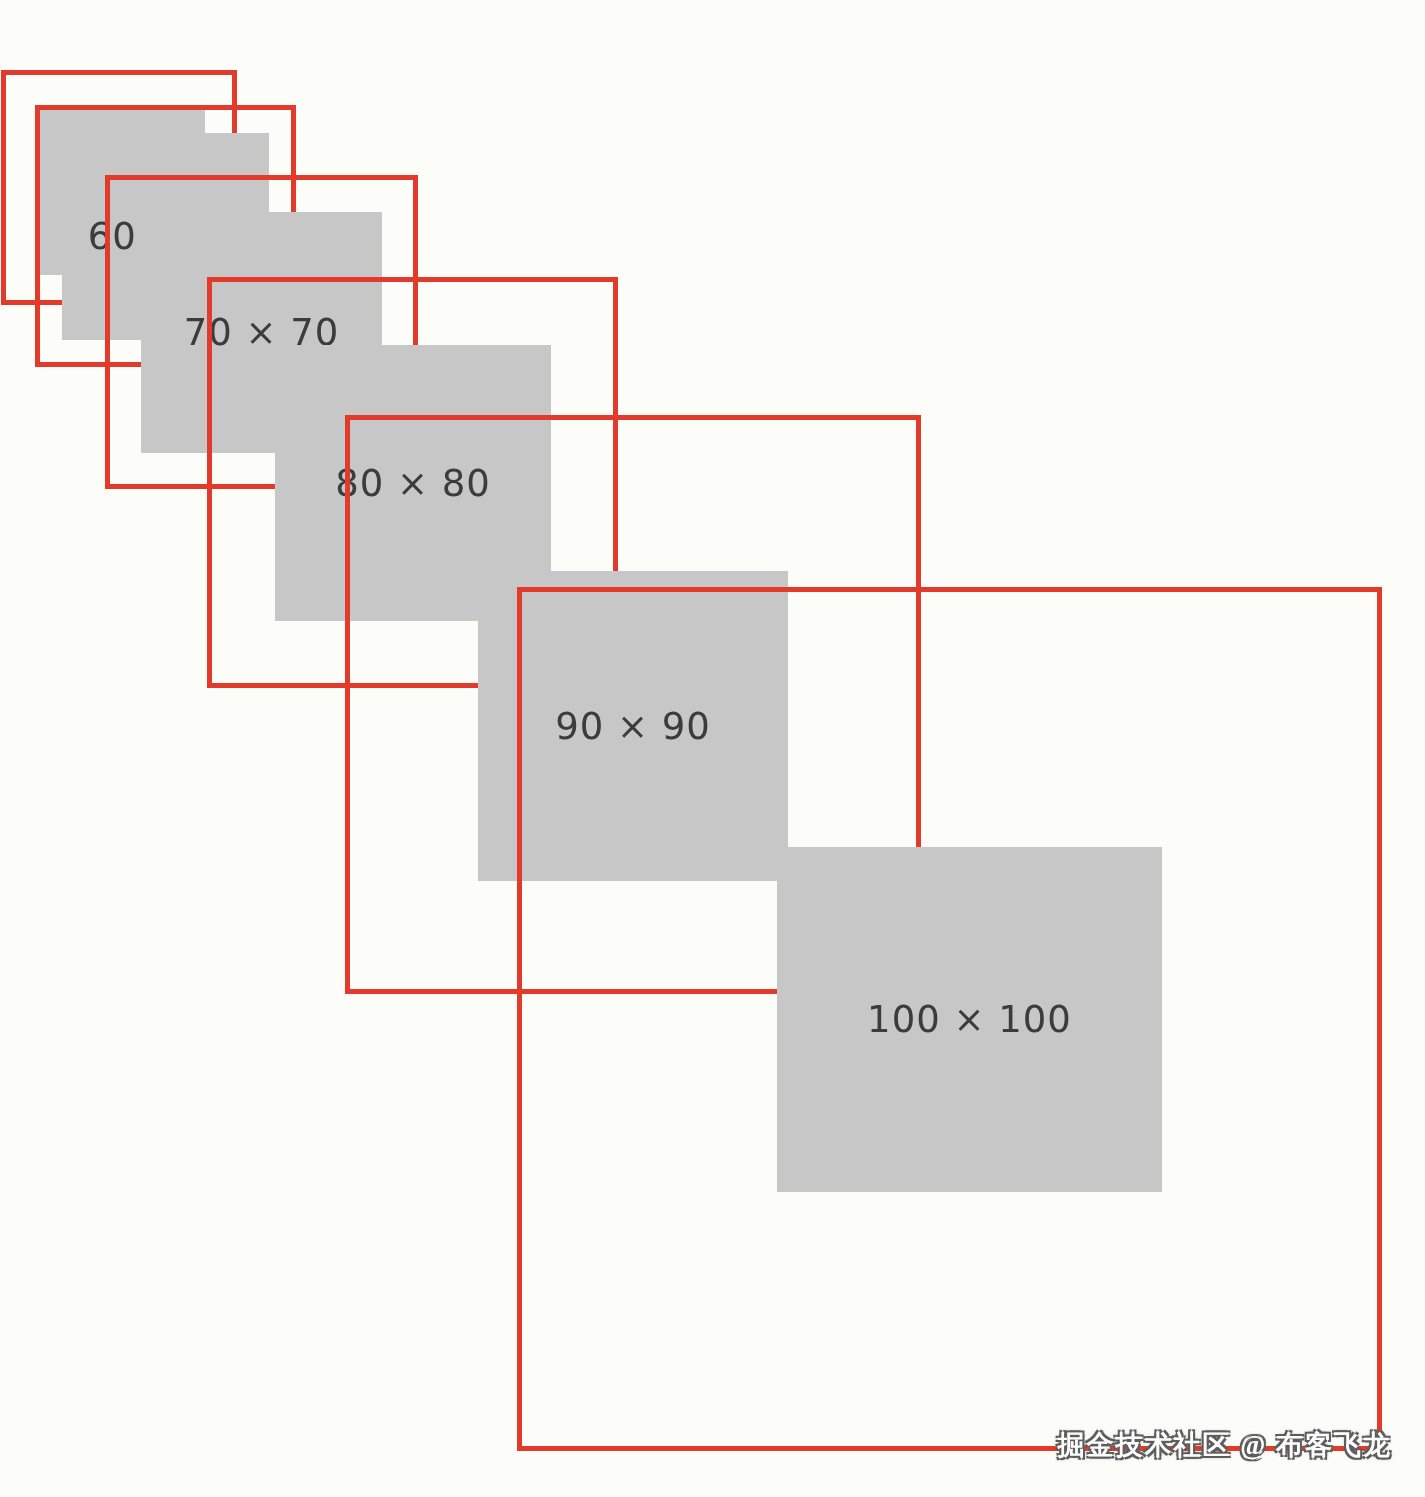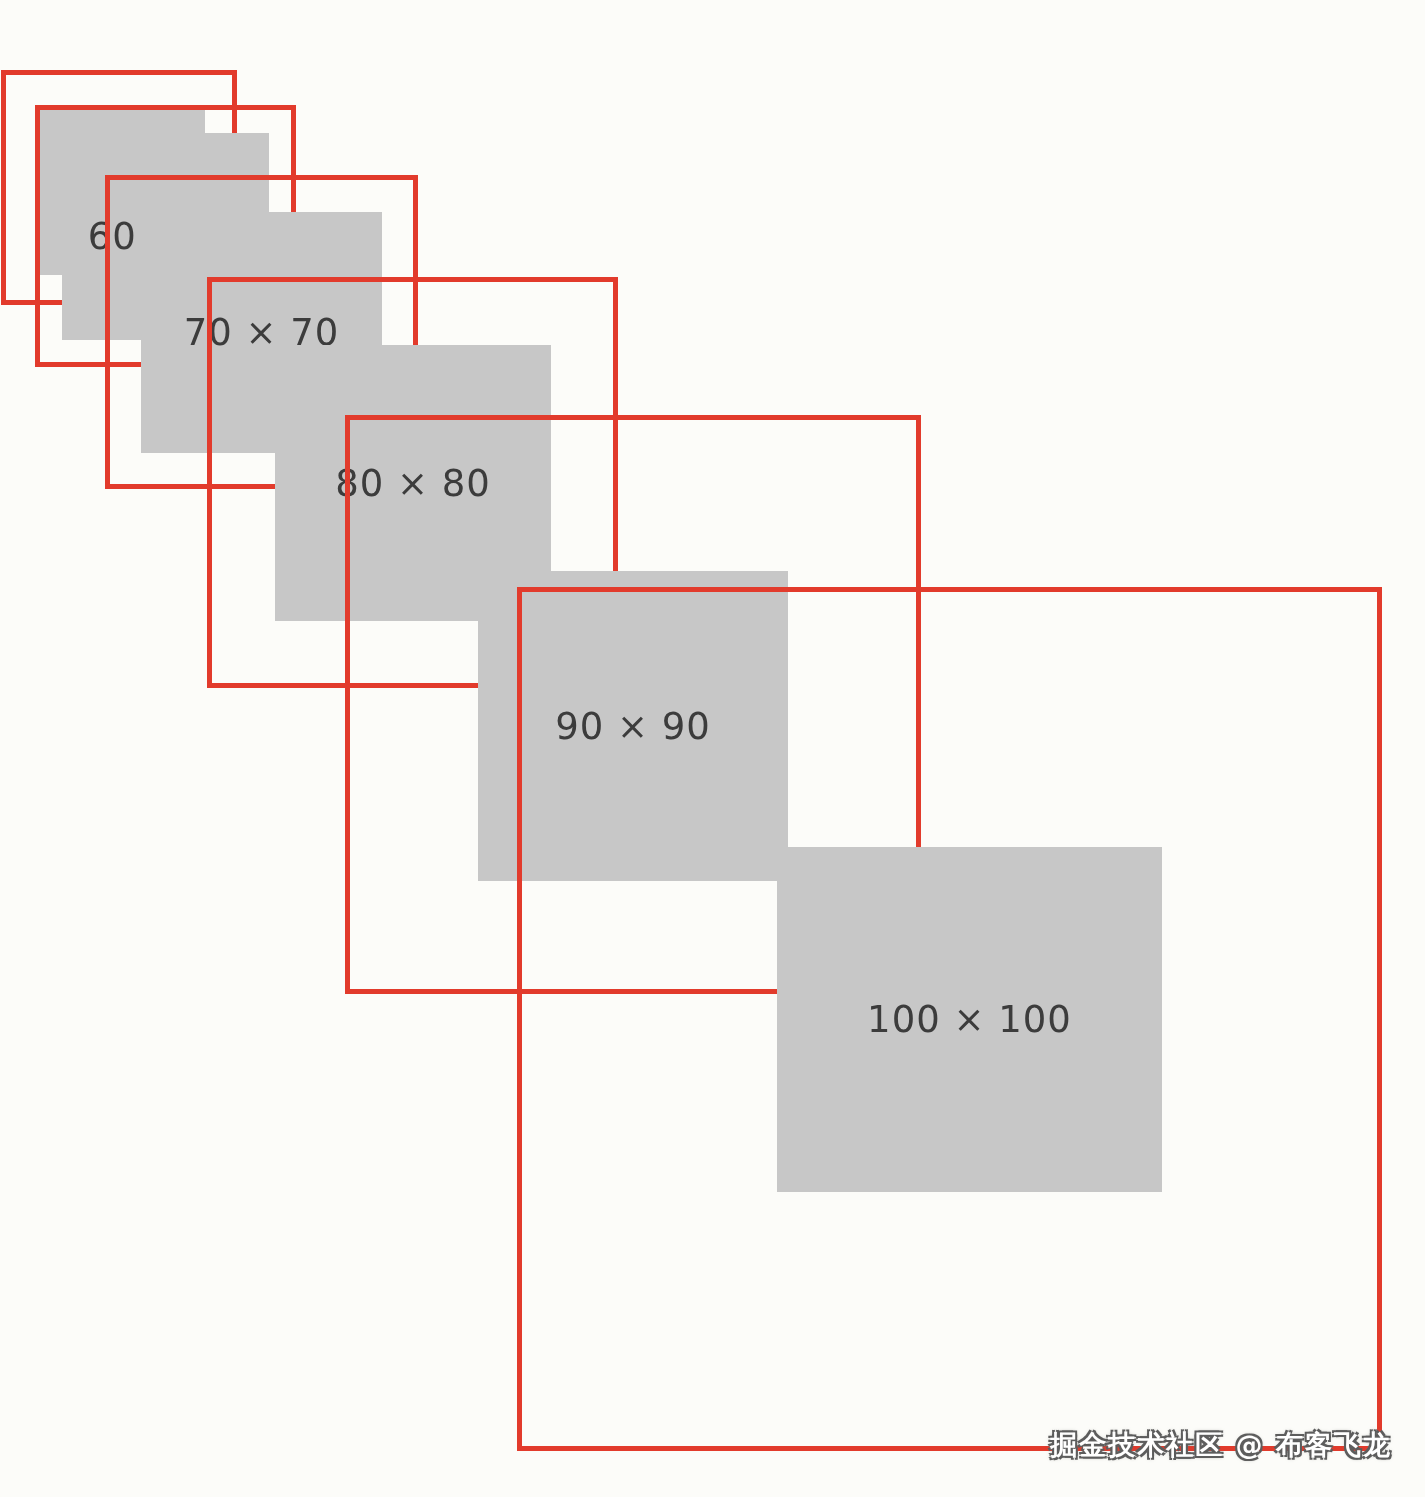--- a/index.html
+++ b/index.html
@@ -44,20 +44,21 @@
     font-weight: bold;
     white-space: nowrap;
     color: #ffffff;
     text-shadow:
       -2px -2px 0 #5d5d5d,
        2px -2px 0 #5d5d5d,
       -2px  2px 0 #5d5d5d,
        2px  2px 0 #5d5d5d,
        0 0 4px #777777;
     letter-spacing: 2px;
+    font-family: Liberation Serif, serif;
   }
 </style>
 </head>
 <body>
 
 <div class="canvas" style="--bg: #fcfcf9; --red: #e23b2c; --gray: #c7c7c7; --label: #3c3c3c; width: 1425px; height: 1497px;">
   <div>
       <div class="sq outline" style="left: 1px; top: 70px; width: 236px; height: 235px; border-width: 5px;"></div>
       <div class="sq fill" style="left: 37px; top: 107px; width: 168px; height: 168px;"></div>
       <div class="sq outline" style="left: 35px; top: 105px; width: 261px; height: 262px; border-width: 5px;"></div>

